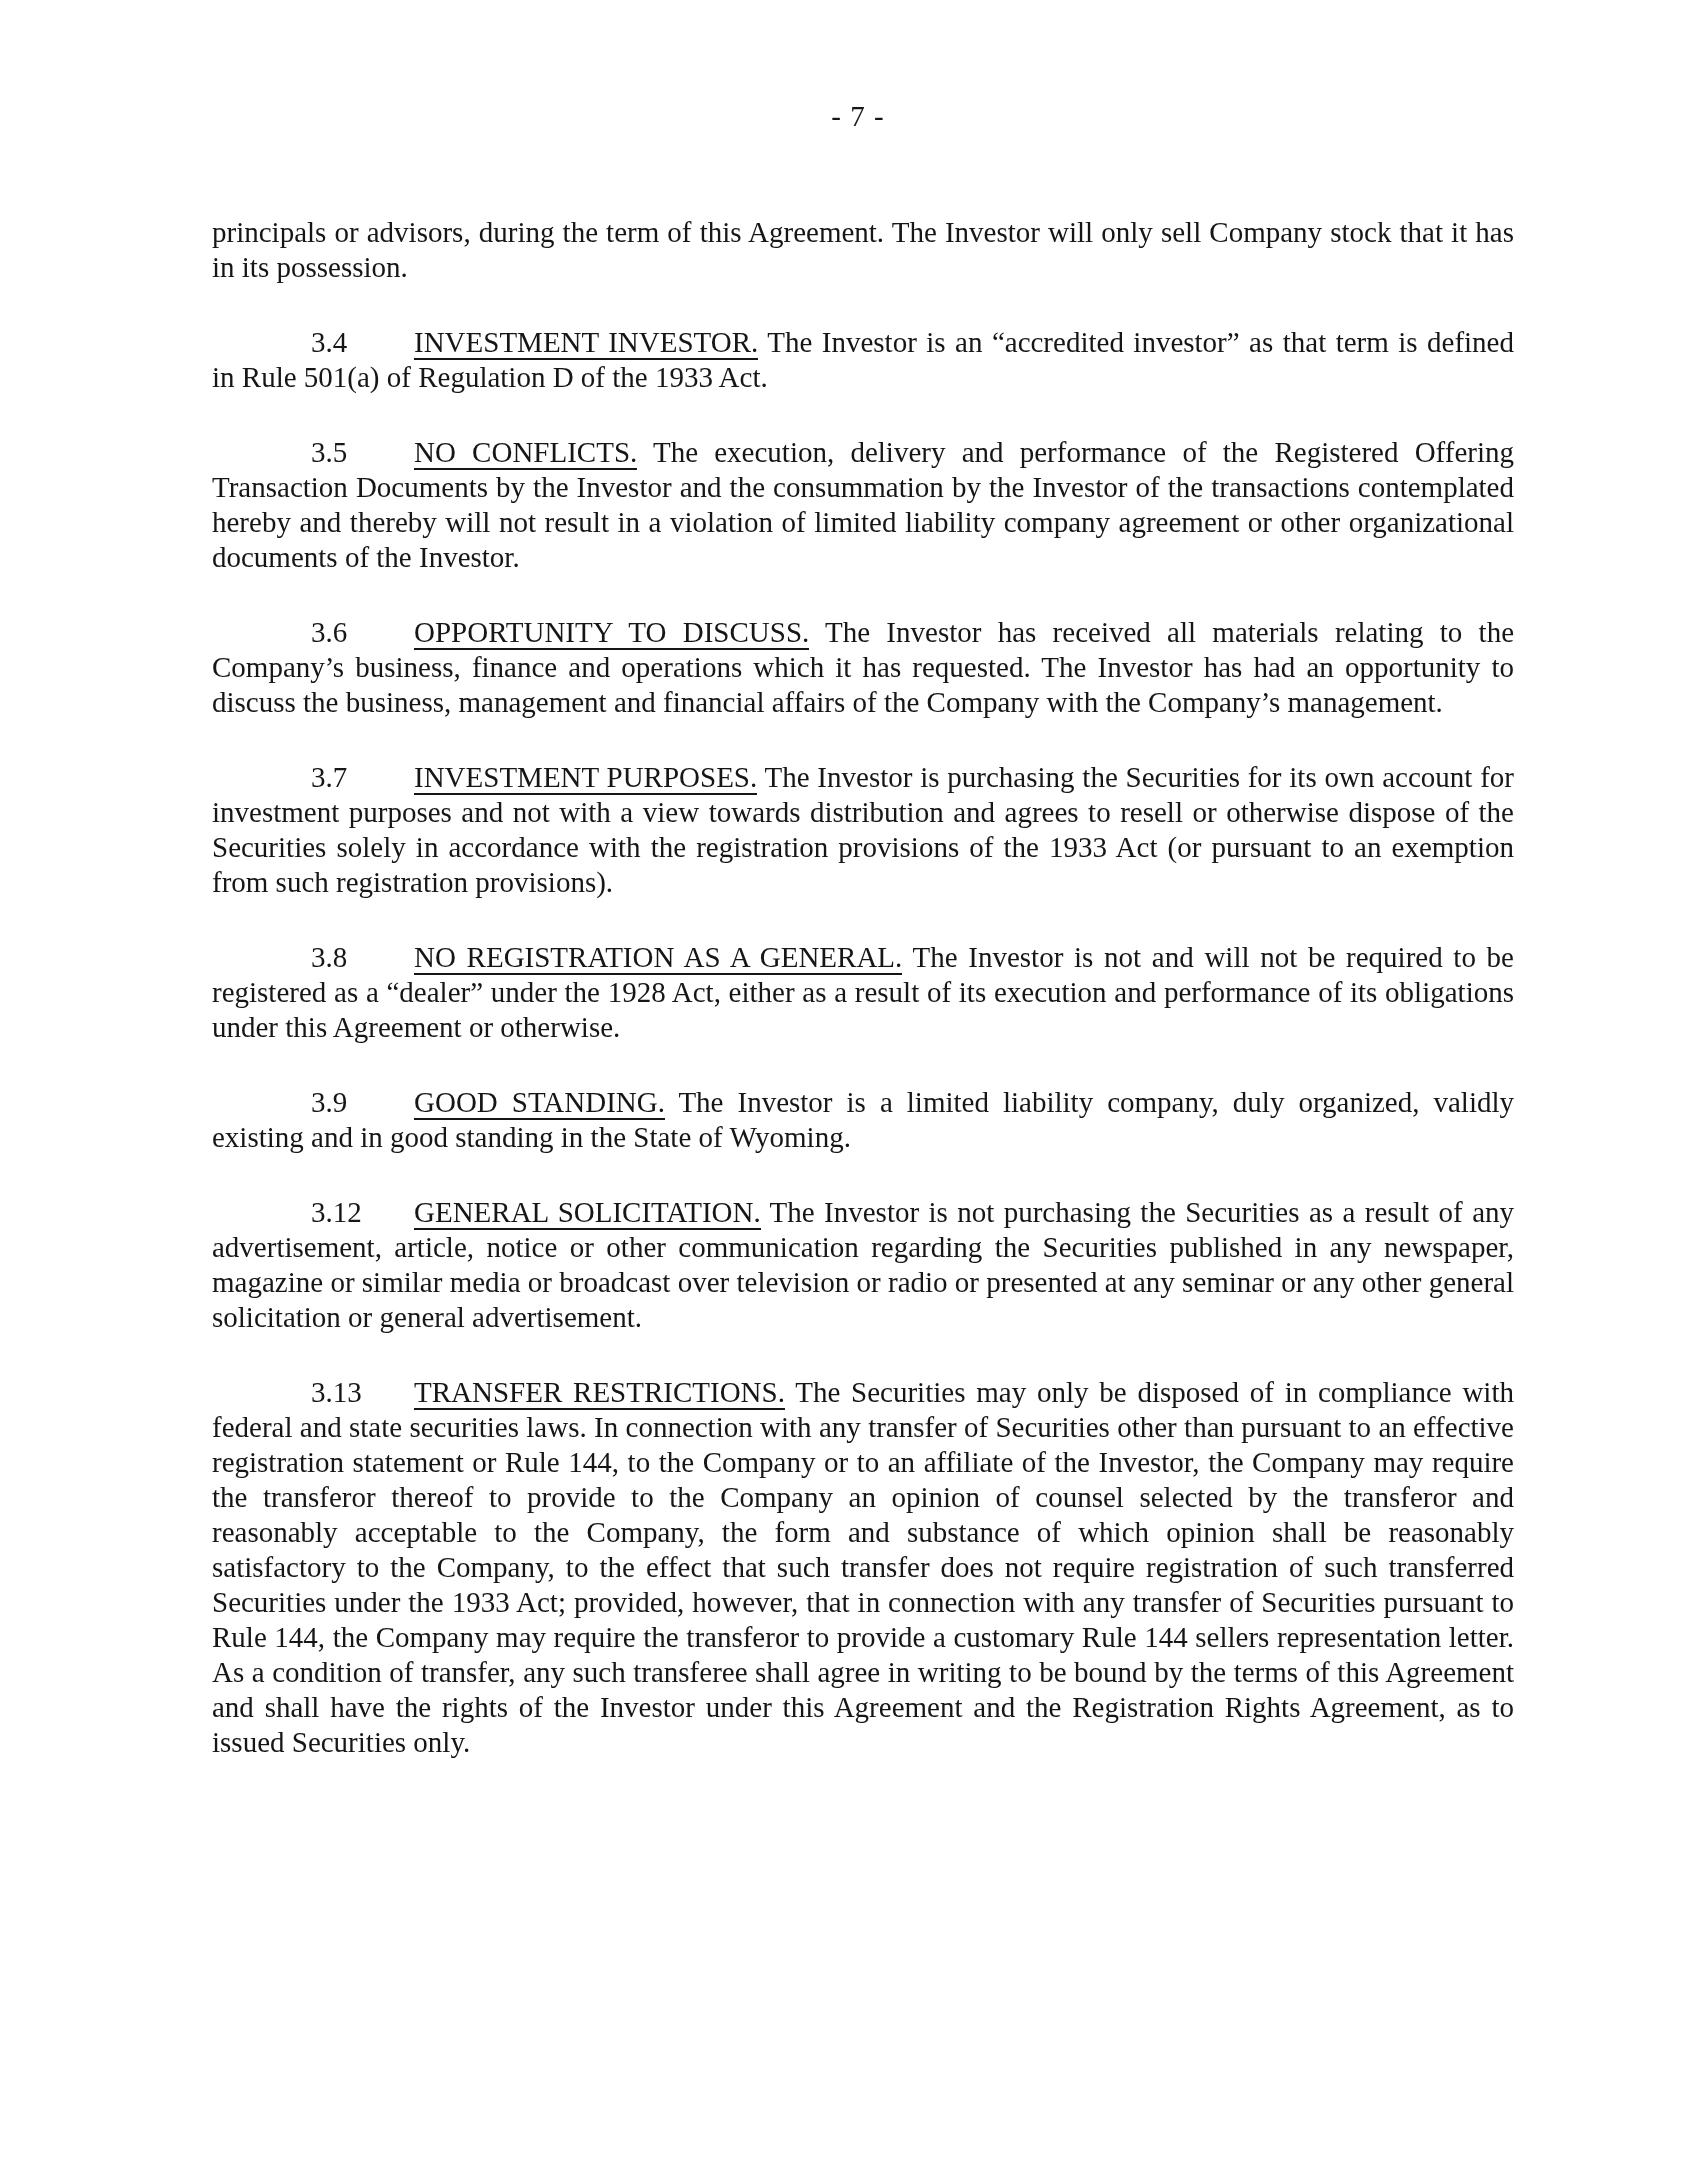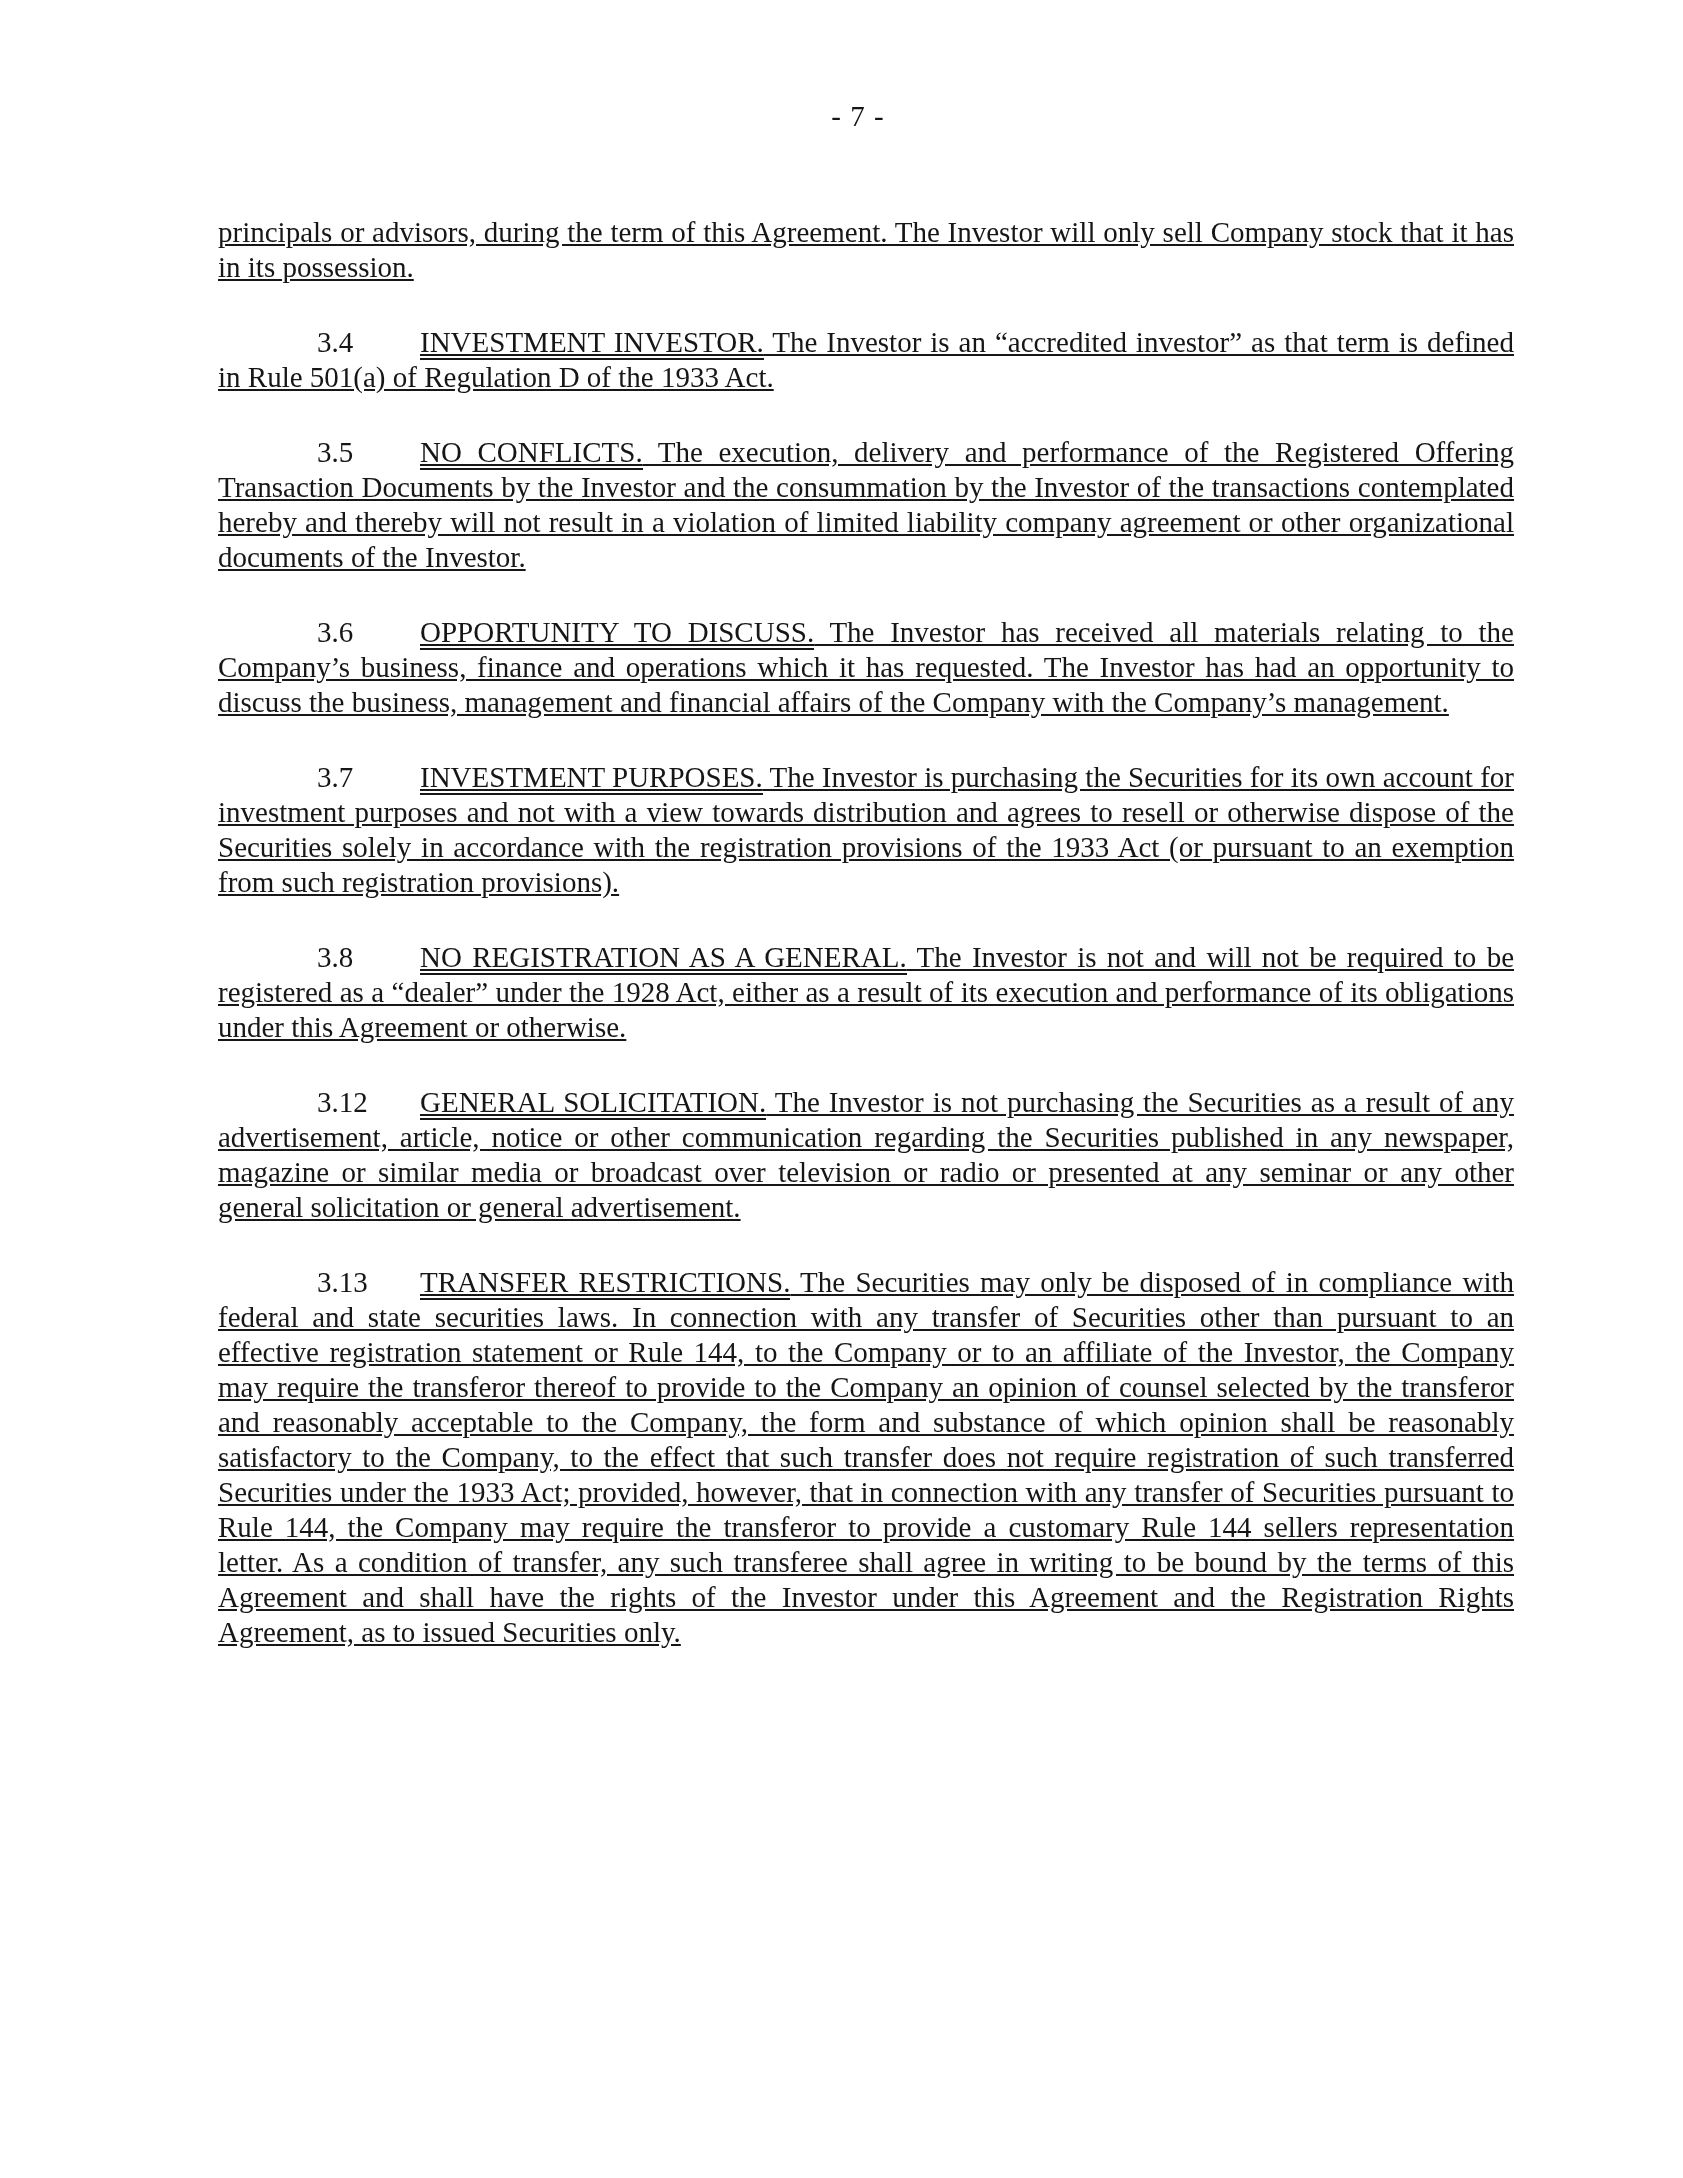--- a/index.html
+++ b/index.html
@@ -19,22 +19,21 @@
     line-height: 35px;
     padding: 99px 169px 0 202px;
     text-align: justify;
     overflow: hidden;
   }
   .page-number {
     text-align: center;
     letter-spacing: 1px;
   }
   p.para {
-    margin: 40px 0 0 16px;
-    text-decoration: underline;
+    margin: 40px 0 0 10px;
   }
   p.intro {
     margin-top: 81px;
   }
   p.section {
     text-indent: 99px;
   }
   .num {
     display: inline-block;
     width: 103px;
@@ -56,20 +55,21 @@
   <p class="para section"><span class="num">3.4</span><span class="heading">INVESTMENT INVESTOR.</span><span> The Investor is an “accredited investor” as that term is defined in Rule 501(a) of Regulation D of the 1933 Act.</span></p>
 
   <p class="para section"><span class="num">3.5</span><span class="heading">NO CONFLICTS.</span><span> The execution, delivery and performance of the Registered Offering Transaction Documents by the Investor and the consummation by the Investor of the transactions contemplated hereby and thereby will not result in a violation of limited liability company agreement or other organizational documents of the Investor.</span></p>
 
   <p class="para section"><span class="num">3.6</span><span class="heading">OPPORTUNITY TO DISCUSS.</span><span> The Investor has received all materials relating to the Company’s business, finance and operations which it has requested. The Investor has had an opportunity to discuss the business, management and financial affairs of the Company with the Company’s management.</span></p>
 
   <p class="para section"><span class="num">3.7</span><span class="heading">INVESTMENT PURPOSES.</span><span> The Investor is purchasing the Securities for its own account for investment purposes and not with a view towards distribution and agrees to resell or otherwise dispose of the Securities solely in accordance with the registration provisions of the 1933 Act (or pursuant to an exemption from such registration provisions).</span></p>
 
   <p class="para section"><span class="num">3.8</span><span class="heading">NO REGISTRATION AS A GENERAL.</span><span> The Investor is not and will not be required to be registered as a “dealer” under the 1928 Act, either as a result of its execution and performance of its obligations under this Agreement or otherwise.</span></p>
 
+  <p class="para section"><span class="num">3.9</span><span class="heading">GOOD STANDING.</span><span> The Investor is a limited liability company, duly organized, validly existing and in good standing in the State of Wyoming.</span></p>
 
 
 
   <p class="para section"><span class="num">3.12</span><span class="heading">GENERAL SOLICITATION.</span><span> The Investor is not purchasing the Securities as a result of any advertisement, article, notice or other communication regarding the Securities published in any newspaper, magazine or similar media or broadcast over television or radio or presented at any seminar or any other general solicitation or general advertisement.</span></p>
 
   <p class="para section"><span class="num">3.13</span><span class="heading">TRANSFER RESTRICTIONS.</span><span> The Securities may only be disposed of in compliance with federal and state securities laws.  In connection with any transfer of Securities other than pursuant to an effective registration statement or Rule 144, to the Company or to an affiliate of the Investor, the Company may require the transferor thereof to provide to the Company an opinion of counsel selected by the transferor and reasonably acceptable to the Company, the form and substance of which opinion shall be reasonably satisfactory to the Company, to the effect that such transfer does not require registration of such transferred Securities under the 1933 Act; provided, however, that in connection with any transfer of Securities pursuant to Rule 144, the Company may require the transferor to provide a customary Rule 144 sellers representation letter.  As a condition of transfer, any such transferee shall agree in writing to be bound by the terms of this Agreement and shall have the rights of the Investor under this Agreement and the Registration Rights Agreement, as to issued Securities only.</span></p>
 
 </div>
 
 

